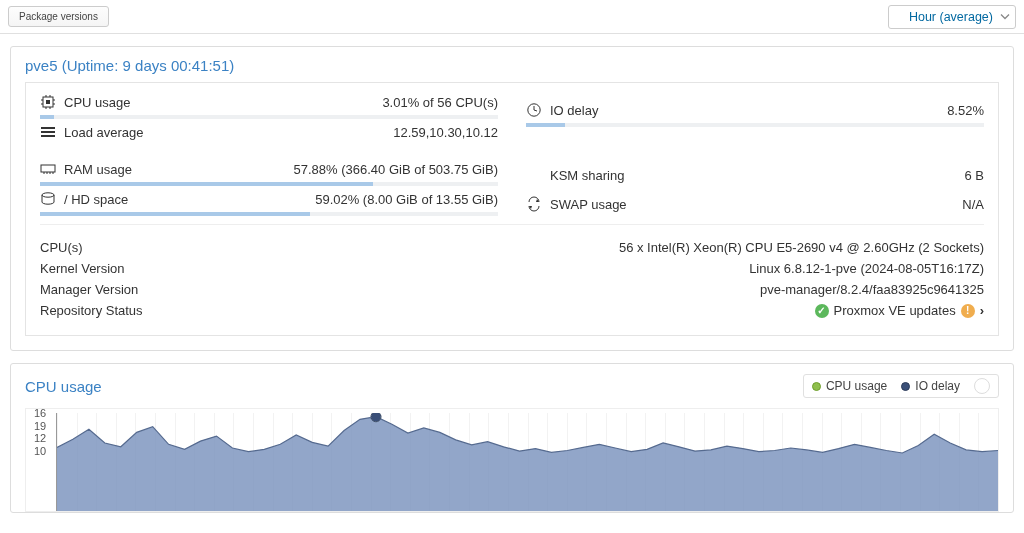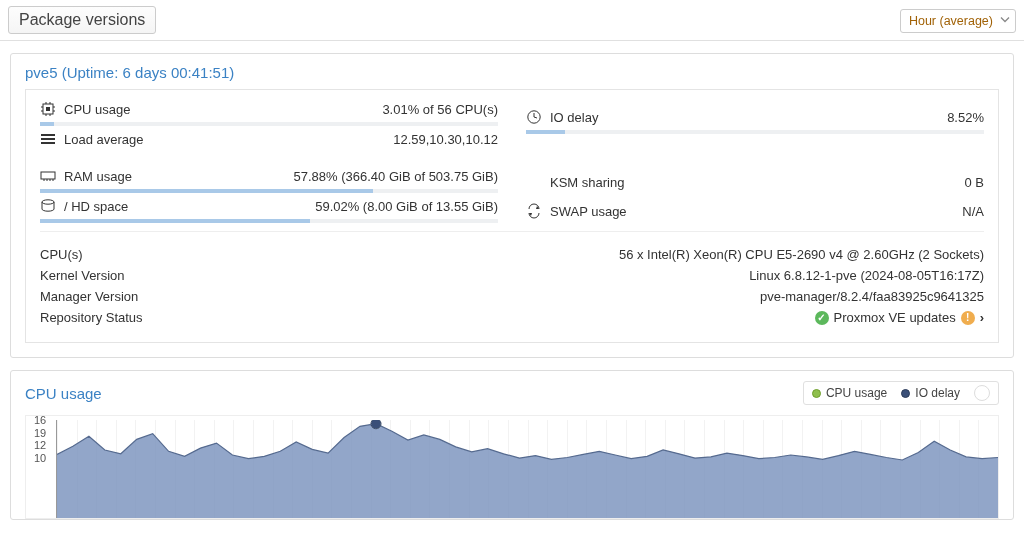--- a/index.html
+++ b/index.html
@@ -21,33 +21,33 @@
     border-bottom: 1px solid #e0e0e0;
   }
   .btn {
     display: inline-block;
     padding: 4px 10px;
     border: 1px solid #ccc;
     border-radius: 3px;
     background: linear-gradient(#fdfdfd,#f5f5f5);
     color: #444;
     cursor: pointer;
-    font-size: 16px;
+    font-size: 10px;
   }
   .select-wrap {
     position: relative;
   }
   .select {
     width: 168px;
-    padding: 4px 22px 4px 8px;
+    padding: 4px 22px 4px 20px;
     border: 1px solid #ccc;
     border-radius: 3px;
     background: #fff;
     font-size: 12.5px;
-    color: #a16207;
+    color: #0369a1;
   }
   .select-caret {
     position: absolute;
     right: 6px; top: 50%;
     transform: translateY(-50%);
     pointer-events: none;
     color: #888;
   }
   .panel {
     margin: 12px 10px;
@@ -195,21 +195,21 @@
     <span class="select">Hour (average)</span>
     <span class="select-caret">
       <svg width="10" height="10" viewBox="0 0 10 10">
           <path d="M1 3 L5 7 L9 3" fill="none" stroke="#888" stroke-width="1.3"></path>
         </svg>
     </span>
   </span>
 </div>
 
 <div class="panel">
-  <div class="panel-title">pve5 (Uptime: 6 days 00:41:51)</div>
+  <div class="panel-title">pve5 (Uptime: 9 days 00:41:51)</div>
 
   <div class="stats-box">
     <div class="stats-cols">
 
       <div class="col">
         <div class="row">
           <span class="lbl">
             <span class="ico">
               <svg width="16" height="16" viewBox="0 0 16 16">
                   <rect x="3" y="3" width="10" height="10" fill="none" stroke="#333"></rect>
@@ -303,21 +303,21 @@
             <div class="bar-fill" style="width: 8.52%;"></div>
           </div>
 
         <div style="height:36px"></div>
 
         <div class="row">
           <span class="lbl">
               <span style="width:16px"></span>
               <span>KSM sharing</span>
             </span>
-          <span class="val">0 B</span>
+          <span class="val">6 B</span>
         </div>
         <div style="height:6px"></div>
 
         <div class="row">
           <span class="lbl">
             <span class="ico">
               <svg width="16" height="16" viewBox="0 0 16 16">
                   <path d="M3 6 A5 5 0 0 1 13 6" fill="none" stroke="#333"></path>
                   <path d="M13 10 A5 5 0 0 1 3 10" fill="none" stroke="#333"></path>
                   <path d="M11 3 L13 6 L10 6 Z" fill="#333"></path>

